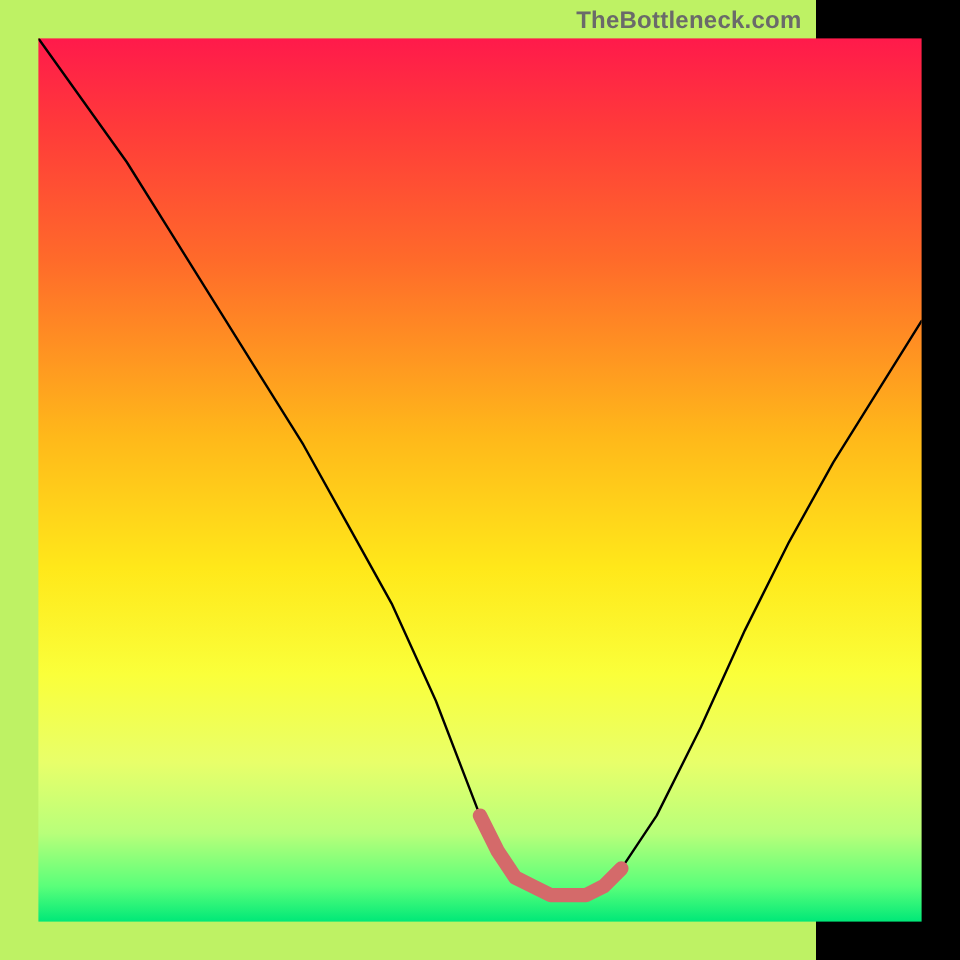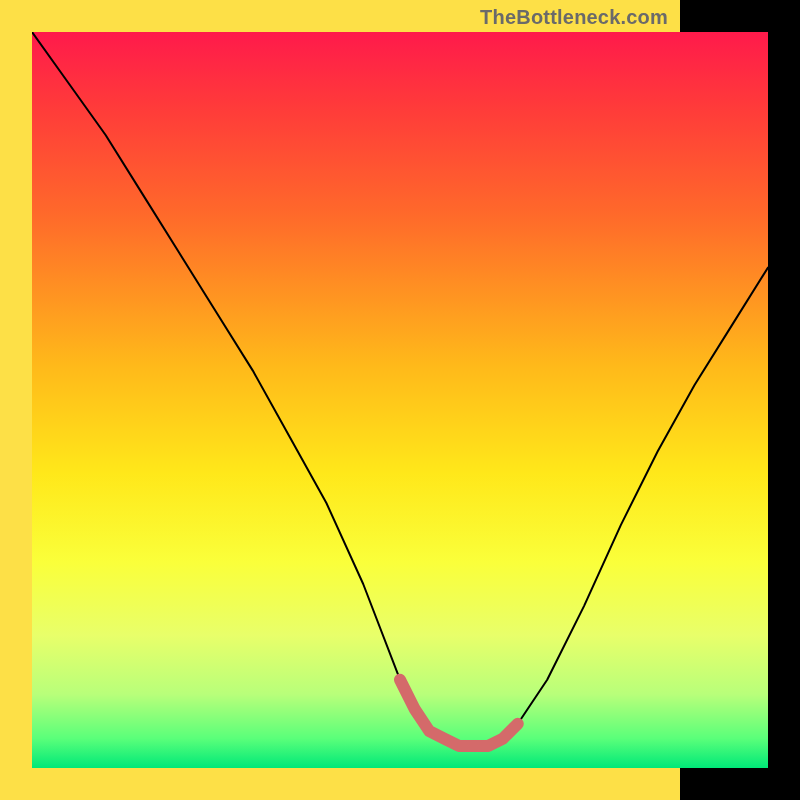--- a/index.html
+++ b/index.html
@@ -7,21 +7,21 @@
     padding: 0;
     width: 800px;
     height: 800px;
     background: #000;
     overflow: hidden;
   }
   .frame {
     position: relative;
     width: 680px;
     height: 800px;
-    background: #fde047;
+    background: #bef264;
   }
   .plot {
     position: absolute;
     left: 32px;
     top: 32px;
     width: 736px;
     height: 736px;
     background: linear-gradient(to bottom,
       #ff1a4b 0%,
       #ff3a3a 10%,

